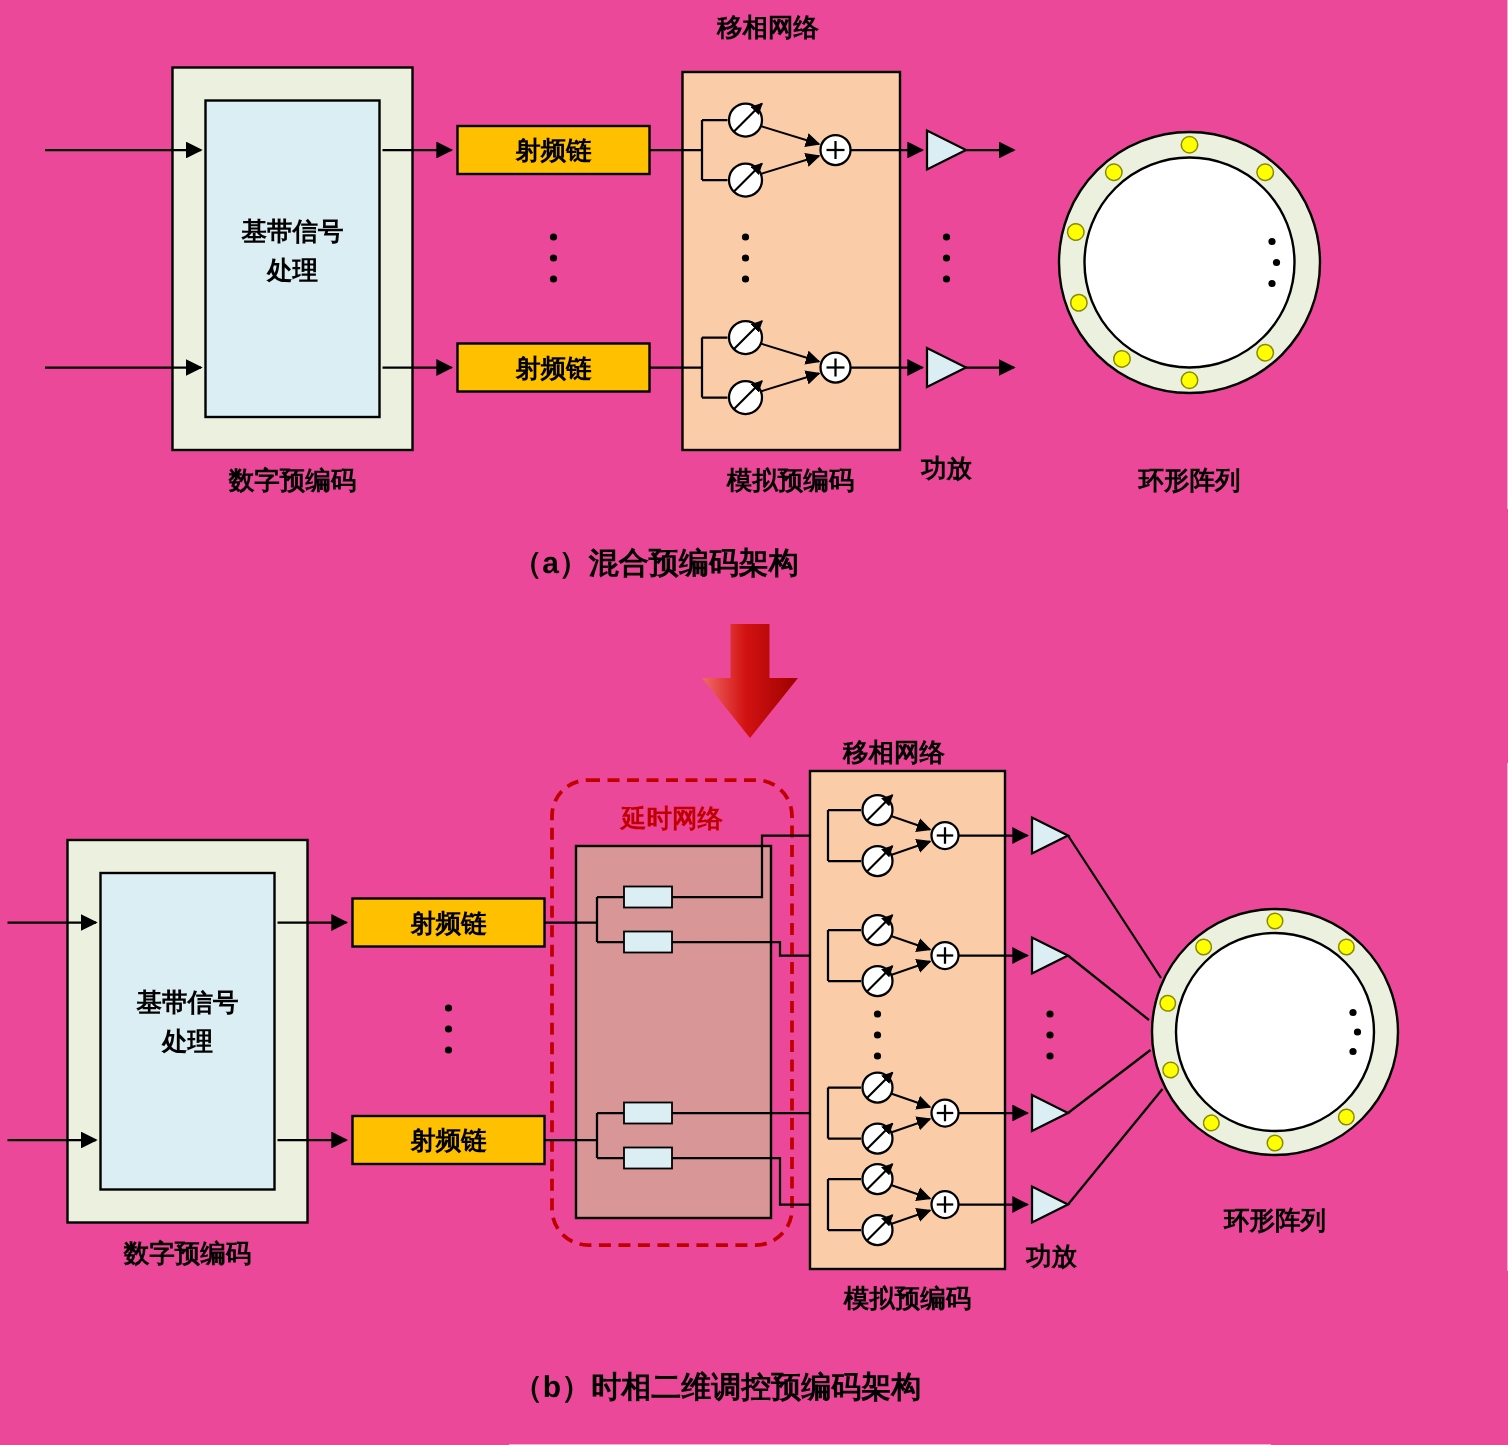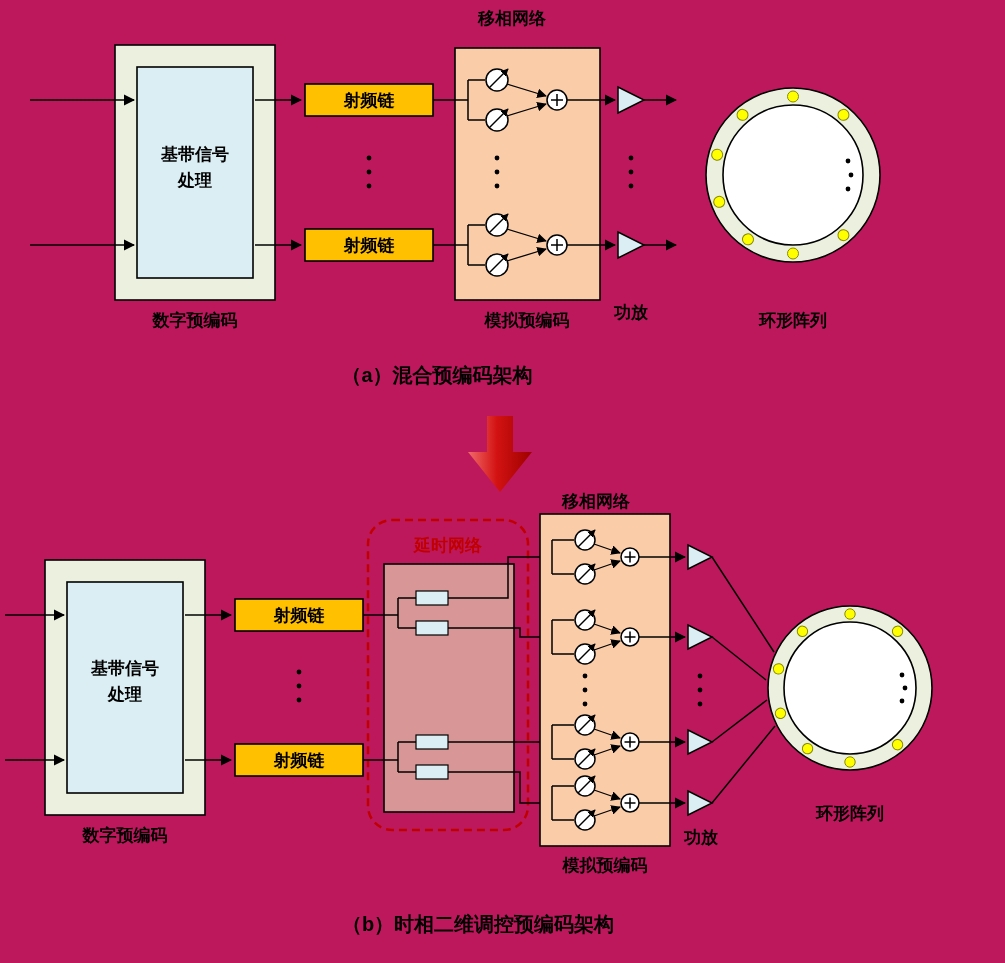--- a/index.html
+++ b/index.html
@@ -1,16 +1,16 @@
 <!DOCTYPE html>
 <html><head>
 <meta charset="utf-8">
 <style>
   html,body{margin:0;padding:0;background:#fff;}
-  .stage{position:relative;width:1005px;height:963px;background:#be185d;overflow:hidden;}
+  .stage{position:relative;width:1005px;height:963px;background:#ec4899;overflow:hidden;}
   .lbl{font:bold 17px "Liberation Sans",sans-serif;fill:#000;text-anchor:middle;}
   .cap{font:bold 20px "Liberation Sans",sans-serif;fill:#000;text-anchor:middle;}
   .rlbl{font:bold 17px "Liberation Sans",sans-serif;text-anchor:middle;}
   .w{stroke:#000;stroke-width:1.5;fill:none;}
   .wt{stroke:#000;stroke-width:1.3;fill:none;}
   .bx{stroke:#000;stroke-width:1.6;}
   .dsh{fill:none;stroke-width:2.5;stroke-dasharray:8 5;}
   .dotB{fill:#000;}
   .dotY{fill:#FFFF00;stroke:#8a8a00;stroke-width:1;}
   .ringIn{fill:#ffffff;stroke:#000;stroke-width:1.6;}

